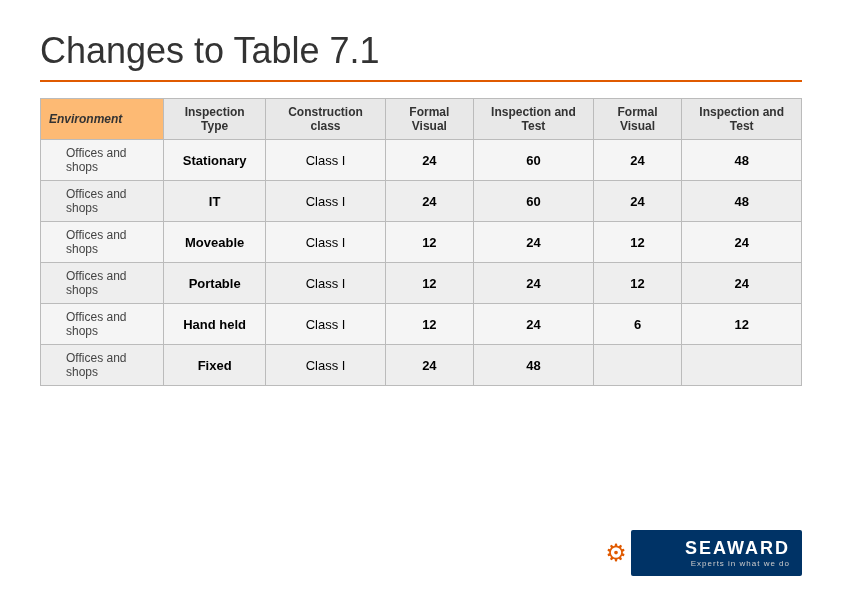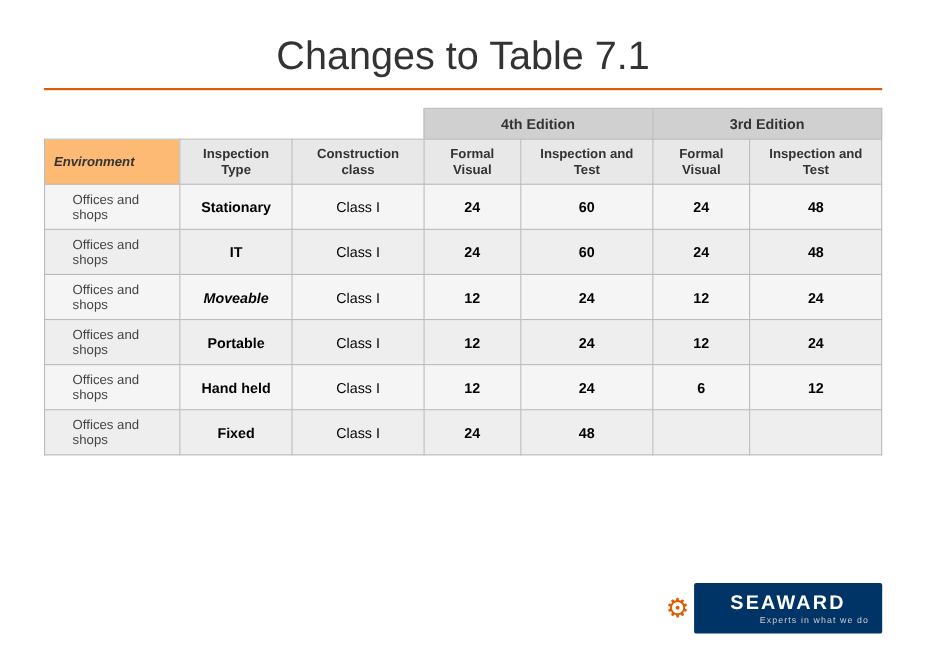--- a/index.html
+++ b/index.html
@@ -16,21 +16,20 @@
     .slide {
       width: 842px;
       height: 596px;
       background: #ffffff;
       padding: 30px 40px 20px 40px;
       position: relative;
     }
 
     .title-section {
       margin-bottom: 10px;
-      text-align: center;
     }
 
     .title {
       font-size: 36px;
       font-weight: normal;
       color: #333333;
       margin-bottom: 8px;
     }
 
     .title-underline {
@@ -118,21 +117,21 @@
       right: 40px;
       display: flex;
       align-items: center;
     }
 
     .logo-box {
       background: #003366;
       padding: 8px 12px;
       display: flex;
       flex-direction: column;
-      align-items: center;
+      align-items: flex-end;
       border-radius: 2px;
     }
 
     .logo-seaward {
       color: #ffffff;
       font-size: 18px;
       font-weight: bold;
       letter-spacing: 2px;
     }
 
@@ -155,25 +154,20 @@
 <div class="slide">
 
   <div class="title-section">
     <h1 class="title">Changes to Table 7.1</h1>
     <div class="title-underline"></div>
   </div>
 
   <div class="table-wrapper">
     <table>
       <thead>
-        <tr class="header-top">
-          <th class="empty-cell" colspan="3"></th>
-          <th class="edition-4th" colspan="2">4th Edition</th>
-          <th class="edition-3rd" colspan="2">3rd Edition</th>
-        </tr>
         <tr class="header-sub">
           <th class="env-cell">Environment</th>
           <th>Inspection Type</th>
           <th>Construction class</th>
           <th>Formal Visual</th>
           <th>Inspection and Test</th>
           <th>Formal Visual</th>
           <th>Inspection and Test</th>
         </tr>
       </thead>
@@ -191,21 +185,21 @@
             <td style="text-align: left;">Offices and shops</td>
             <td class="bold" style="text-align: center;">IT</td>
             <td style="text-align: center;">Class I</td>
             <td class="bold" style="text-align: center;">24</td>
             <td class="bold" style="text-align: center;">60</td>
             <td class="bold" style="text-align: center;">24</td>
             <td class="bold" style="text-align: center;">48</td>
           </tr>
           <tr class="data-row">
             <td style="text-align: left;">Offices and shops</td>
-            <td class="bold" style="text-align: center; font-style: italic;">Moveable</td>
+            <td class="bold" style="text-align: center;">Moveable</td>
             <td style="text-align: center;">Class I</td>
             <td class="bold" style="text-align: center;">12</td>
             <td class="bold" style="text-align: center;">24</td>
             <td class="bold" style="text-align: center;">12</td>
             <td class="bold" style="text-align: center;">24</td>
           </tr>
           <tr class="data-row">
             <td style="text-align: left;">Offices and shops</td>
             <td class="bold" style="">Portable</td>
             <td style="text-align: center;">Class I</td>

